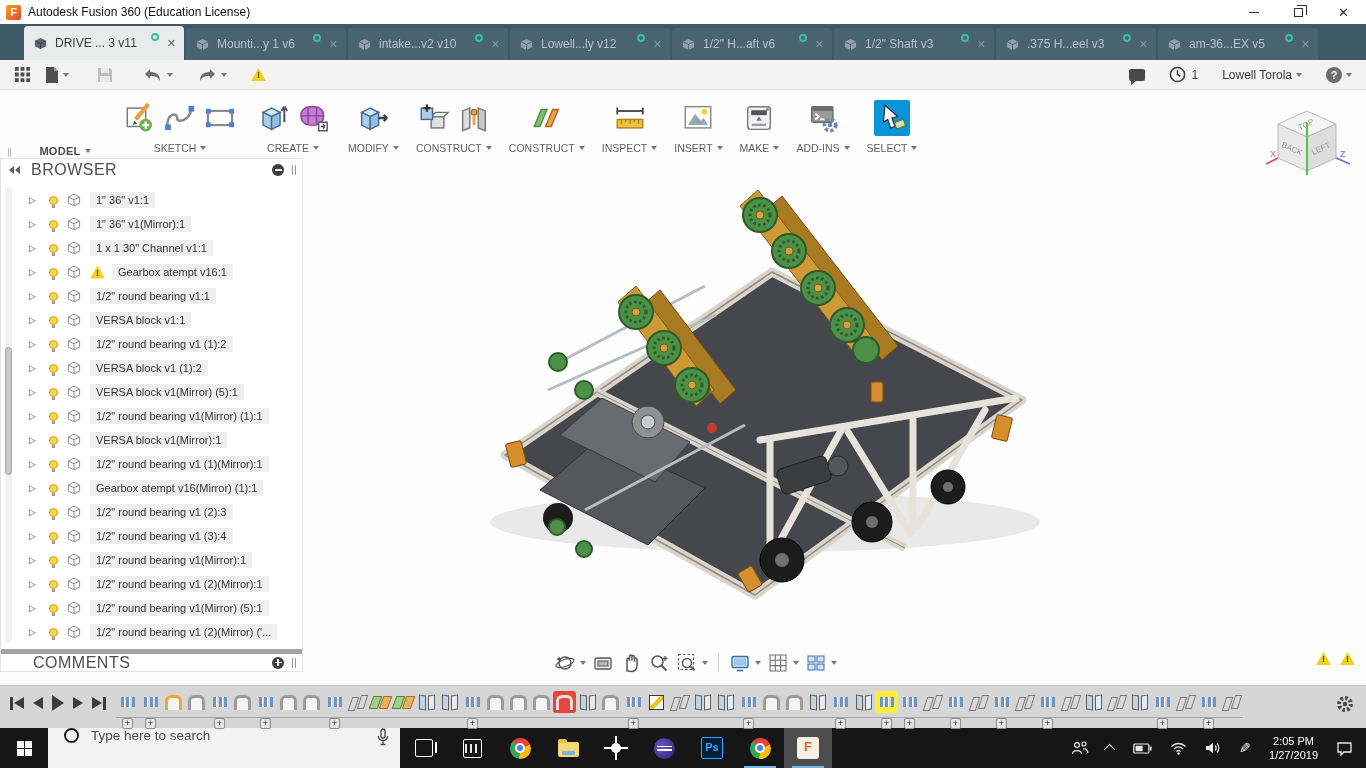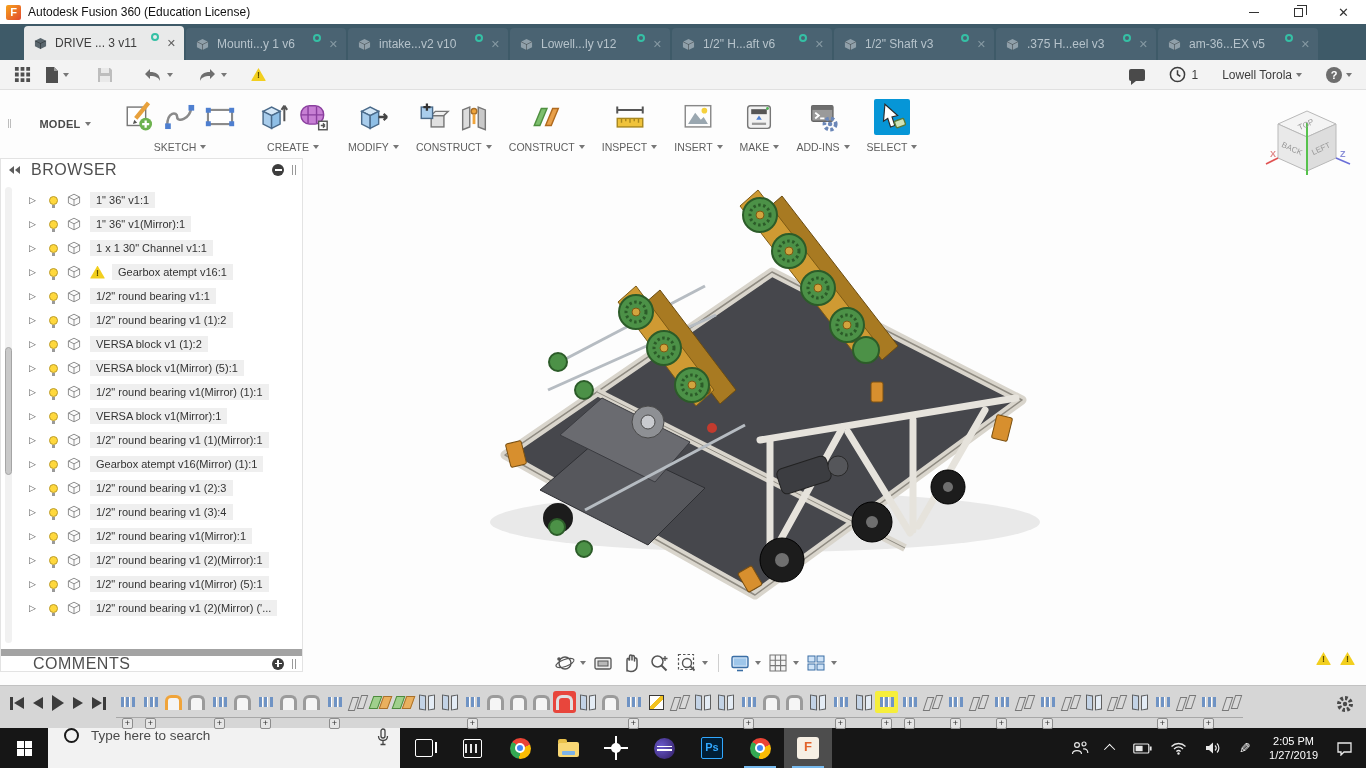--- a/index.html
+++ b/index.html
@@ -45,21 +45,21 @@
   .job-status svg { margin-right:5px; }
   .user-menu { display:flex; align-items:center; font-size:12px; color:#3c3c3c; }
   .help-menu { display:flex; align-items:center; }
   .help-circle { width:16px; height:16px; border-radius:50%; background:#6e6e6e; color:#fff; font-size:11px; font-weight:bold; text-align:center; line-height:16px; }
 
   
   .main { flex:1 1 auto; position:relative; background:#fdfdfd; }
   .model-svg { position:absolute; inset:0; width:100%; height:100%; }
 
   
-  .ribbon { position:absolute; top:0; left:0; height:67px; display:flex; align-items:center; padding-left:8px; background:transparent; }
+  .ribbon { position:absolute; top:0; left:0; height:67px; display:flex; align-items:flex-end; padding-left:8px; background:transparent; }
   .grip { width:5px; display:flex; flex-direction:column; justify-content:center; gap:2px; margin-right:4px; }
   .grip i { width:1px; height:9px; background:#bdbdbd; box-shadow:2px 0 0 #bdbdbd; }
   .ws { width:96px; display:flex; align-items:center; justify-content:center; font-size:11px; font-weight:bold; color:#4a4a4a; letter-spacing:.3px; }
   .rgroup { display:flex; flex-direction:column; align-items:center; justify-content:flex-start; padding:4px 8px 0 8px; }
   .ricons { height:42px; display:flex; align-items:center; gap:4px; }
   .rbtn { border:none; background:transparent; padding:1px; display:flex; }
   .rbtn svg { display:block; }
   .rbtn.hl { background:#0696d7; border-radius:2px; }
   .rlabel { height:18px; display:flex; align-items:center; font-size:10.5px; color:#5f5f5f; }
   .rsep { width:1px; background:#e2e2e2; margin:6px 0; }
@@ -83,21 +83,21 @@
   .b-tri { font-size:9px; color:#555; width:16px; }
   .b-tri::before { content:"\25B7"; }
   .bulb { width:9px; height:9px; border-radius:50%; background:#ffd83d; border:1px solid #bb9c2c; position:relative; margin:0 9px 0 4px; flex:0 0 auto; }
   .bulb::after { content:""; position:absolute; left:2px; bottom:-4px; width:3px; height:3px; background:#9a9a9a; }
   .b-cube { color:#909090; display:flex; margin-right:9px; flex:0 0 auto; }
   .b-warn { display:none; margin-right:7px; }
   .b-row.has-warning .b-warn { display:flex; }
   .b-label { font-size:11px; color:#333; background:#efefef; padding:2px 6px; white-space:nowrap; }
   .b-scrolltrack { position:absolute; left:4px; top:6px; bottom:6px; width:7px; background:#f1f1f1; border-radius:4px; }
   .b-scrollthumb { position:absolute; left:0; top:160px; width:7px; height:128px; background:#c9c9c9; border:1px solid #a5a5a5; border-radius:4px; }
-  .b-comments { height:22px; border-top:7px solid #a3a3a3; display:flex; align-items:center; padding:0 6px 0 32px; flex:0 0 auto; }
+  .b-comments { height:22px; border-top:5px solid #a3a3a3; display:flex; align-items:center; padding:0 6px 0 32px; flex:0 0 auto; }
 
   
   .navbar { position:absolute; left:552px; top:560px; height:26px; display:flex; align-items:center; gap:2px; }
   .nav-btn { display:flex; align-items:center; padding:1px 2px; color:#4f4f4f; }
   .nav-sep { width:1px; height:18px; background:#cfcfcf; margin:0 6px; }
   .canvas-warns { position:absolute; right:11px; top:562px; display:flex; gap:9px; }
 
   
   .warn-tri { position:relative; width:15px; height:13px; }
   .warn-tri::before { content:""; position:absolute; inset:0; background:#f2cf1f; clip-path:polygon(50% 0,100% 100%,0 100%); border-radius:1px; }
@@ -736,20 +736,32 @@
             <span class="b-cube">
               <svg width="14" height="14" viewBox="0 0 14 14">
                 <path d="M7 1.2 12.6 4 12.6 10 7 12.8 1.4 10 1.4 4Z" fill="#fbfbfb" stroke="currentColor"></path>
                 <path d="M1.4 4 7 6.8 12.6 4 M7 6.8 7 12.8" stroke="currentColor" fill="none"></path>
               </svg>
             </span>
 
             <span class="b-label">1/2" round bearing v1:1</span>
           </div>
 
+          <div class="b-row">
+            <span class="b-tri"></span>
+            <span class="bulb"></span>
+            <span class="b-cube">
+              <svg width="14" height="14" viewBox="0 0 14 14">
+                <path d="M7 1.2 12.6 4 12.6 10 7 12.8 1.4 10 1.4 4Z" fill="#fbfbfb" stroke="currentColor"></path>
+                <path d="M1.4 4 7 6.8 12.6 4 M7 6.8 7 12.8" stroke="currentColor" fill="none"></path>
+              </svg>
+            </span>
+
+            <span class="b-label">VERSA block v1:1</span>
+          </div>
 
           <div class="b-row">
             <span class="b-tri"></span>
             <span class="bulb"></span>
             <span class="b-cube">
               <svg width="14" height="14" viewBox="0 0 14 14">
                 <path d="M7 1.2 12.6 4 12.6 10 7 12.8 1.4 10 1.4 4Z" fill="#fbfbfb" stroke="currentColor"></path>
                 <path d="M1.4 4 7 6.8 12.6 4 M7 6.8 7 12.8" stroke="currentColor" fill="none"></path>
               </svg>
             </span>

